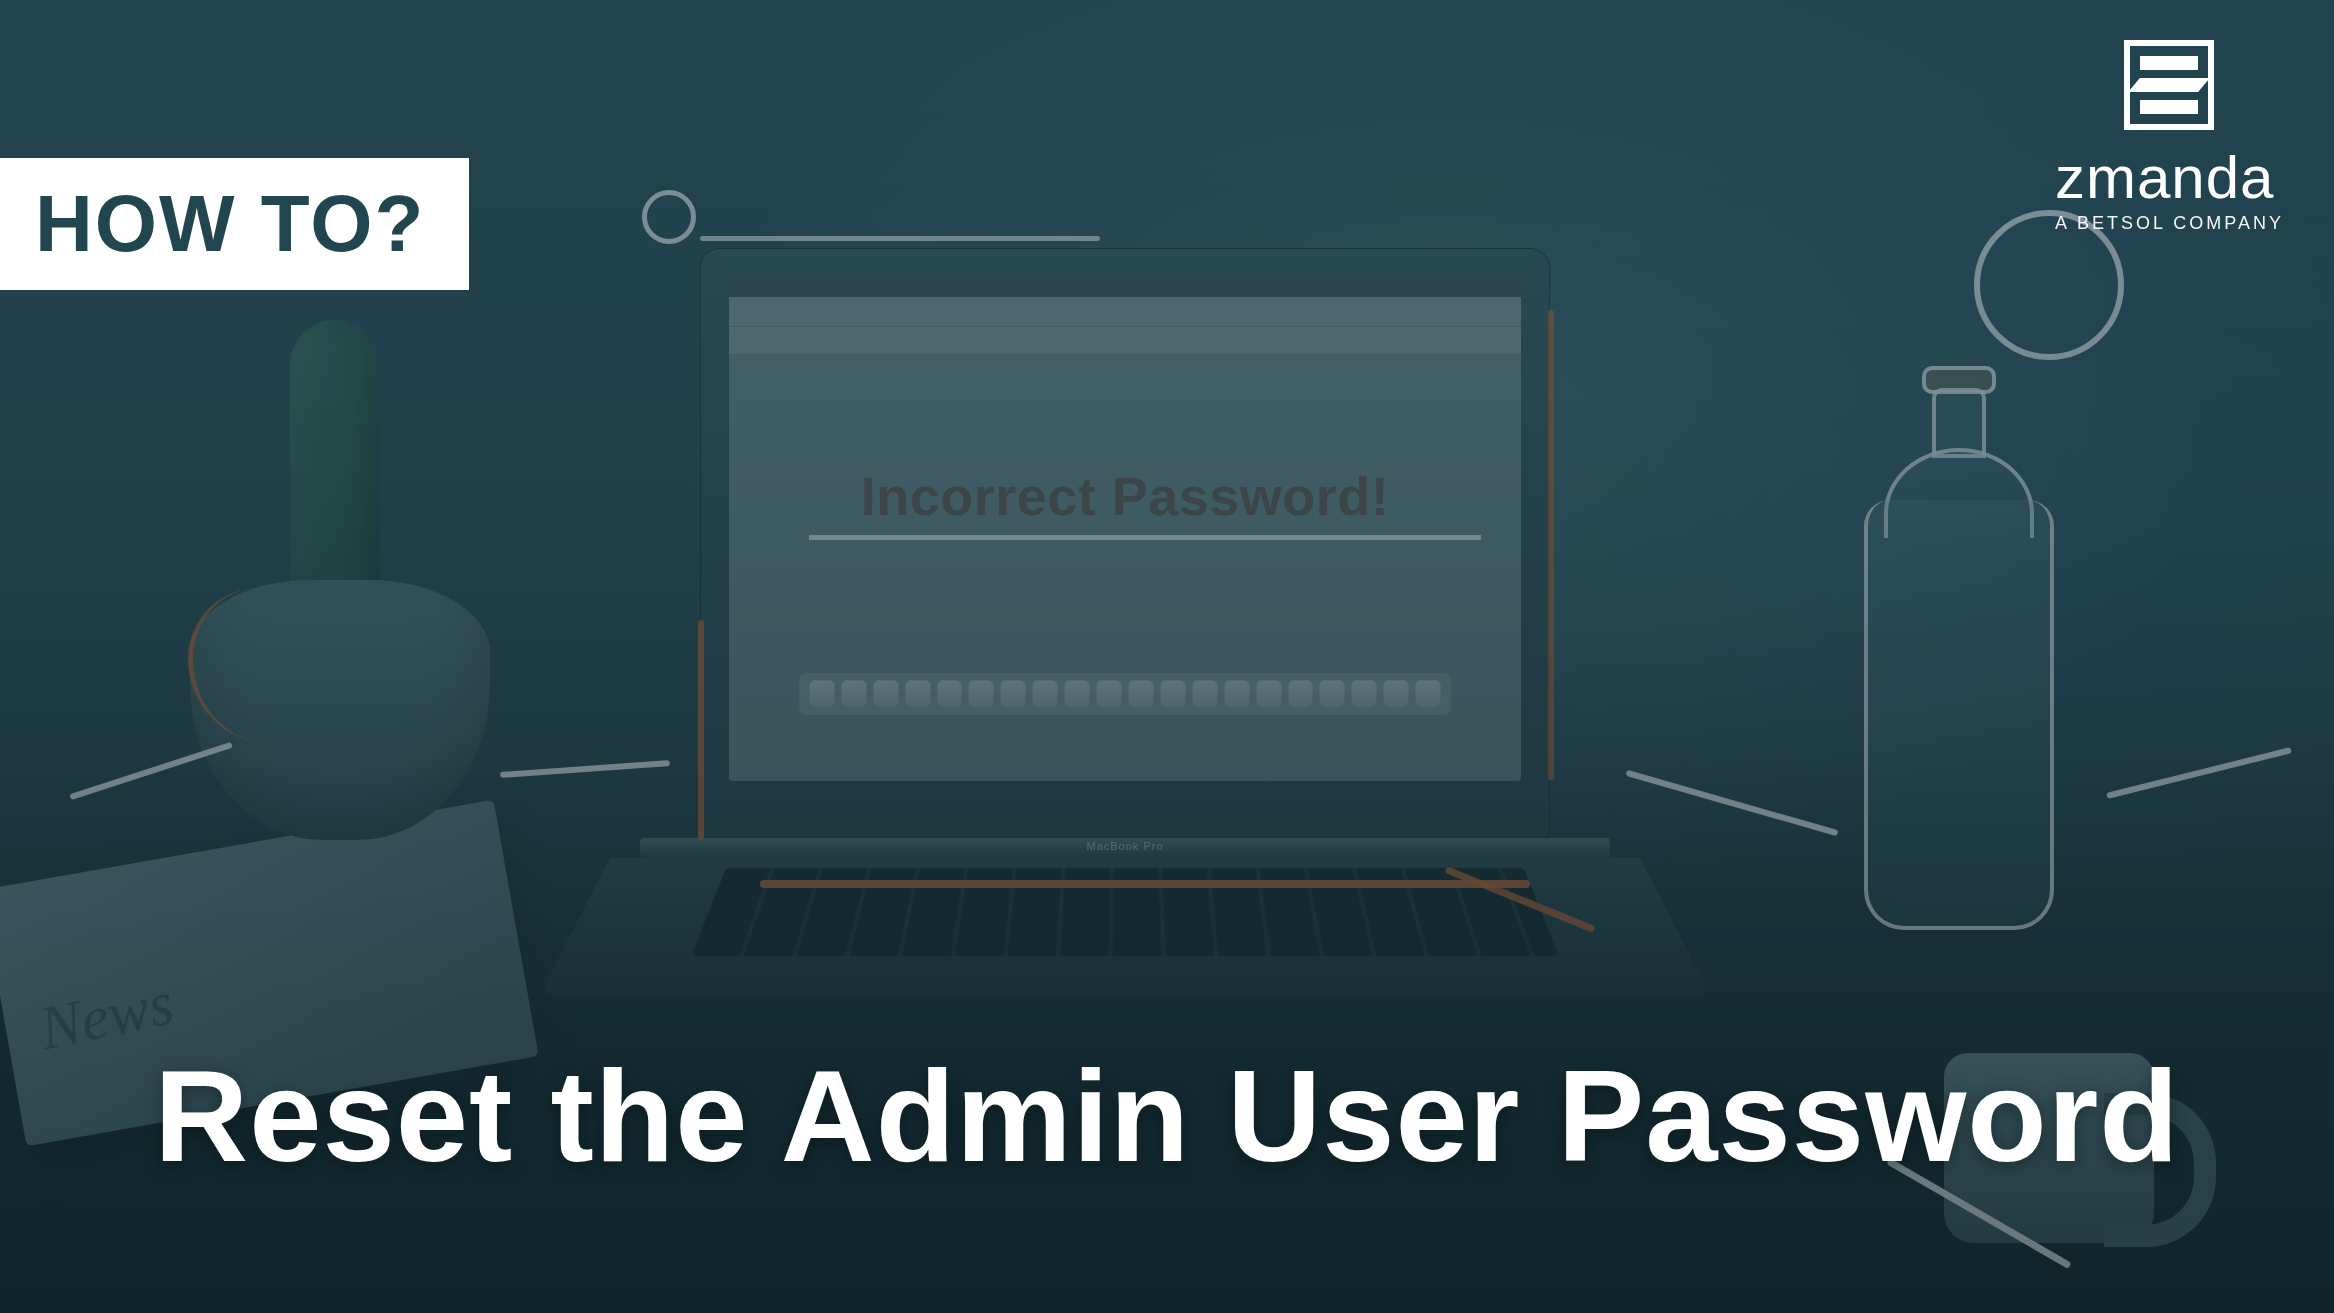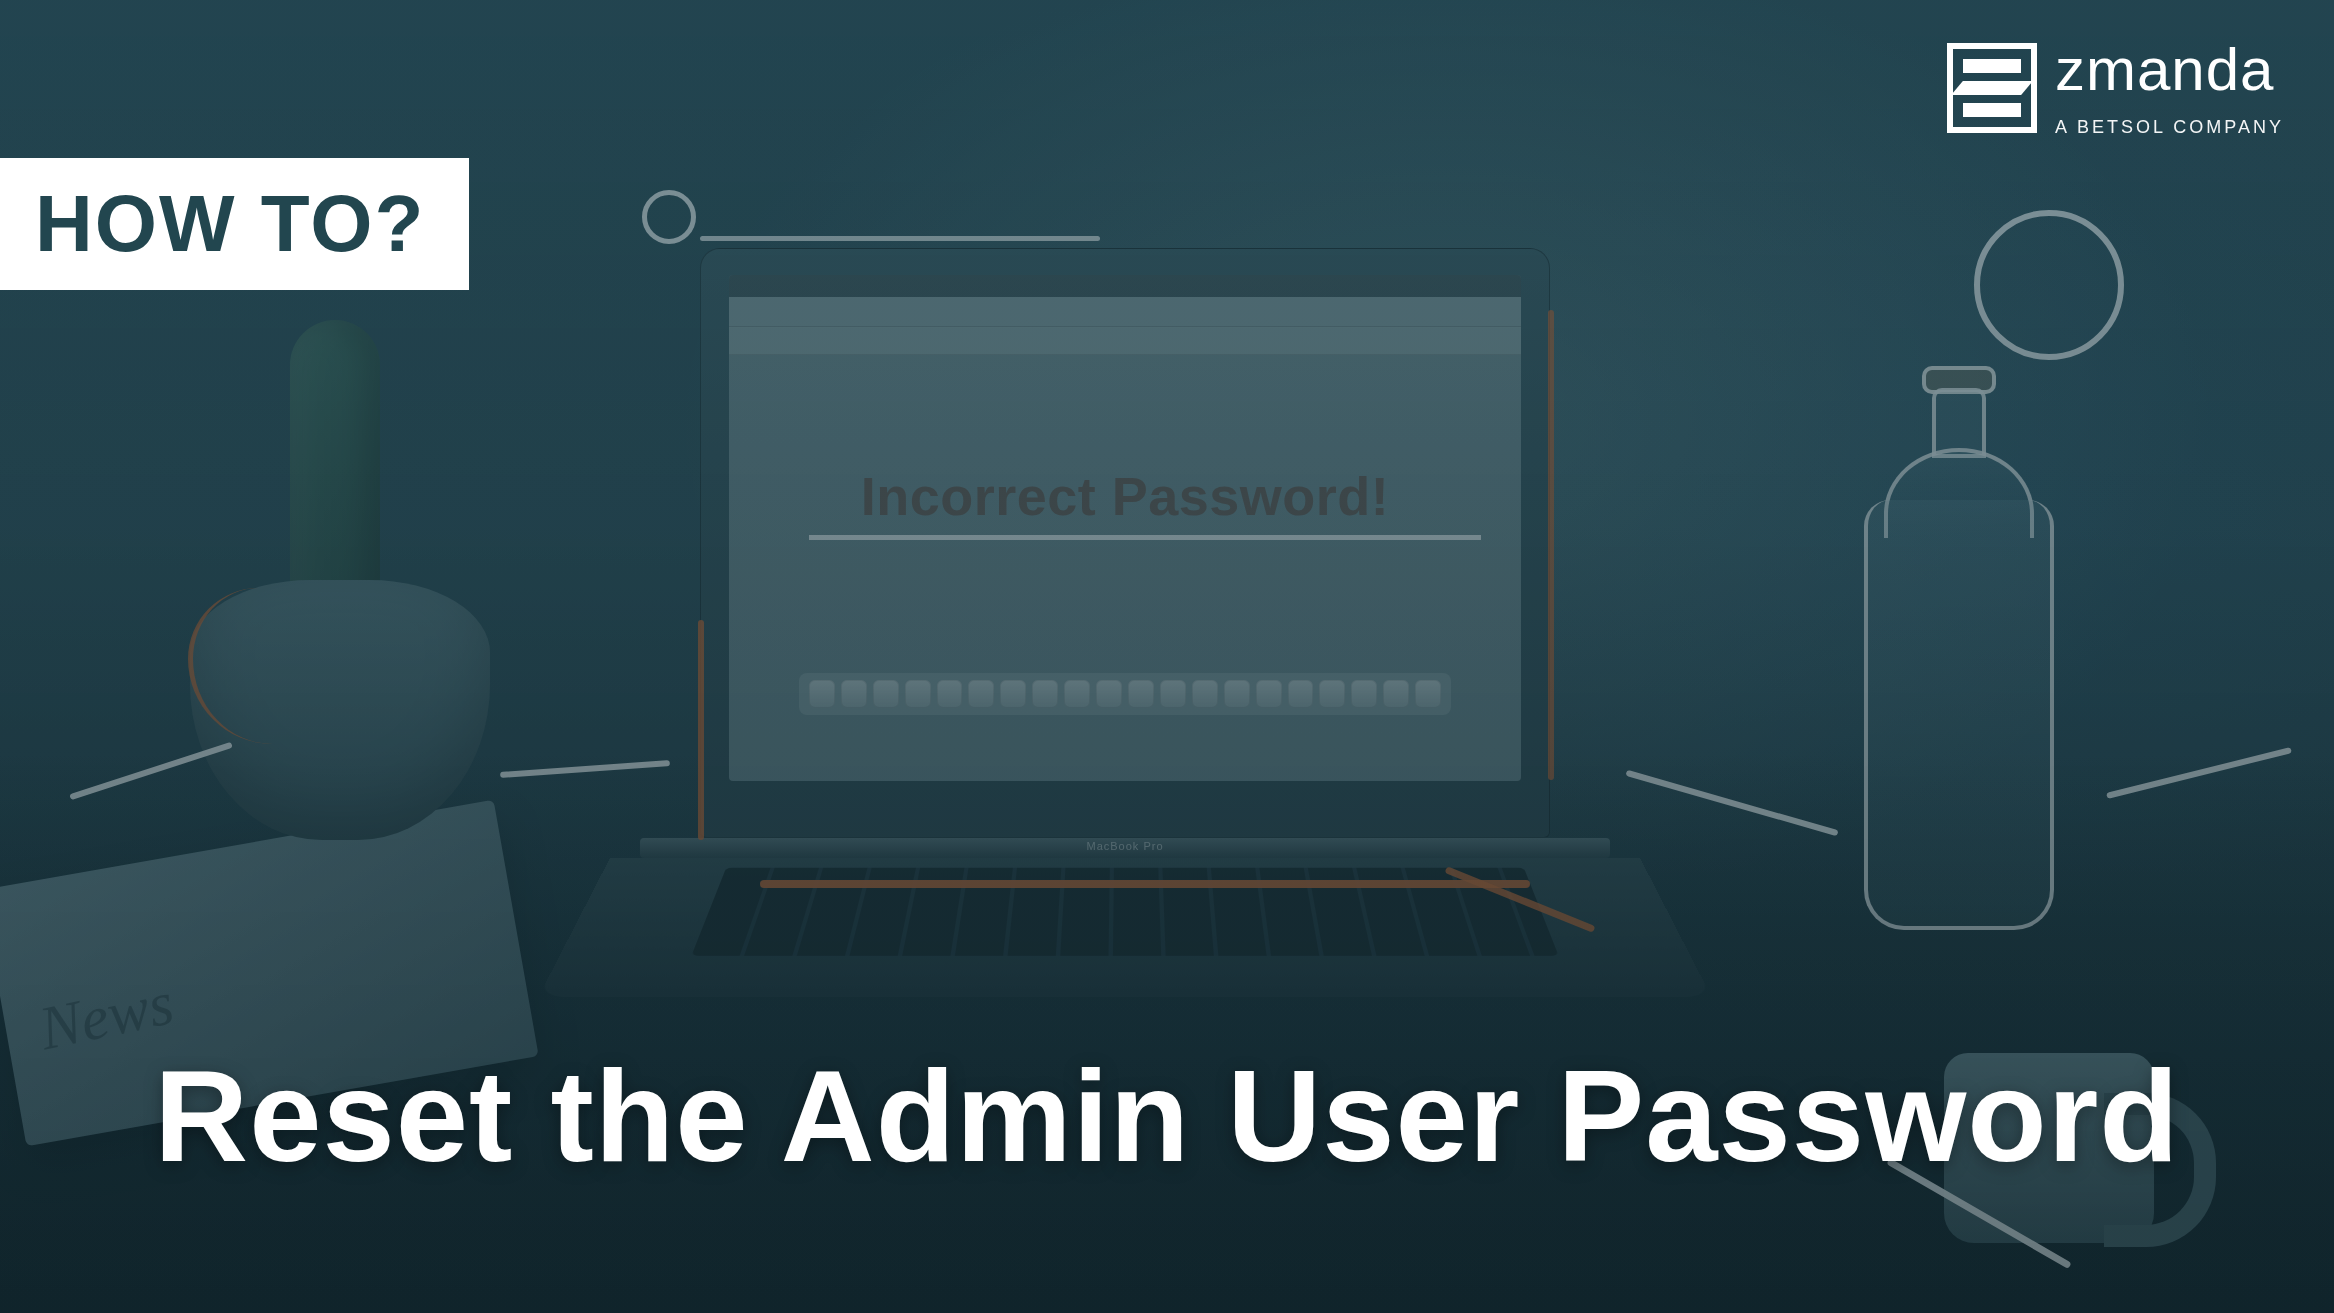--- a/index.html
+++ b/index.html
@@ -44,20 +44,21 @@
     font-family: "Arial Black", Arial, sans-serif;
     line-height: 1;
   }
 
   
   .logo {
     position: absolute;
     right: 50px; top: 40px;
     display: flex; align-items: center; gap: 18px;
     color: #ffffff;
+    flex-direction: column;
   }
   .logo-mark {
     width: 90px; height: 90px;
     border: 6px solid #fff;
     position: relative;
   }
   .logo-mark::before {
     content: "";
     position: absolute; left: 10px; right: 10px; top: 10px; height: 14px;
     background: #fff;
@@ -69,21 +70,21 @@
   }
   .logo-z {
     position: absolute;
     left: 50%; top: 50%;
     width: 70px; height: 14px;
     background: #fff;
     transform: translate(-50%, -50%) skewX(-40deg);
   }
   .logo-text { display: flex; flex-direction: column; line-height: 1; }
   .logo-name { font-size: 60px; font-weight: 500; letter-spacing: 1px; }
-  .logo-sub  { font-size: 18px; letter-spacing: 3px; margin-top: 18px; opacity: 0.95; }
+  .logo-sub  { font-size: 18px; letter-spacing: 3px; margin-top: 6px; opacity: 0.95; }
 
   
   .laptop {
     position: absolute;
     left: 700px; top: 248px;
     width: 850px;
   }
   .lid {
     position: relative;
     width: 850px; height: 590px;

